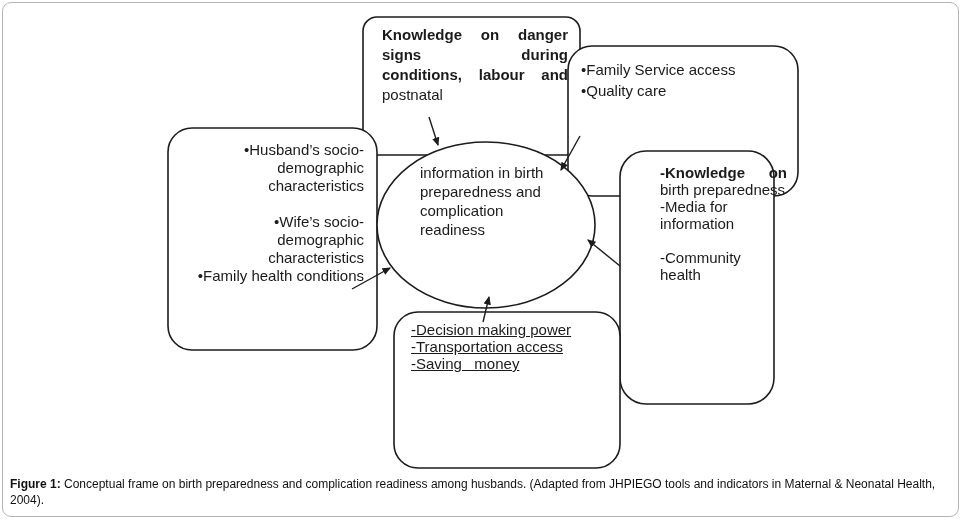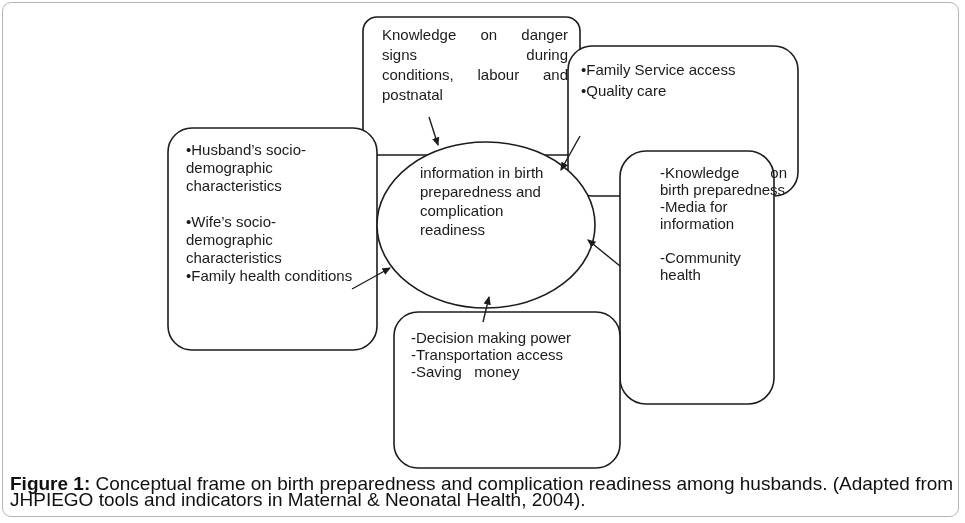--- a/index.html
+++ b/index.html
@@ -10,29 +10,29 @@
   .card{
     position:absolute;left:2px;top:2px;width:955px;height:513px;
     border:1.5px solid #b5b5b5;border-radius:9px;background:#ffffff;
   }
   .diagram{position:absolute;left:0;top:0;width:965px;height:472px;}
   .diagram svg{position:absolute;left:0;top:0;}
   .box-text{position:absolute;font-size:15px;letter-spacing:0;}
   .t-top   {left:382px;top:25px; width:186px;line-height:20px;}
   .t-tr    {left:581px;top:59px; width:206px;line-height:21px;}
   .t-right {left:660px;top:164px;width:127px;line-height:17px;}
-  .t-left  {left:186px;top:141px;width:178px;line-height:18px;}
-  .t-bottom{left:411px;top:329px;width:204px;line-height:17px;}
+  .t-left  {left:186px;top:141px;width:178px;line-height:18px;text-align:right;}
+  .t-bottom{left:411px;top:321px;width:204px;line-height:17px;text-decoration:underline;}
   .t-center{left:420px;top:163px;width:152px;line-height:19px;}
   .ln{white-space:pre;}
-  .ln.j{white-space:normal;text-align:justify;text-align-last:justify;}
+  .ln.j{white-space:normal;text-align:justify;text-align-last:justify;font-weight:bold;}
   .ln:empty::before{content:"\00a0";}
   .caption{
     position:absolute;left:10px;top:476px;width:944px;
-    font-size:19px;line-height:16px;color:#111111;
+    font-size:12px;line-height:16px;color:#111111;
   }
   .caption .cap-label{font-weight:bold;}
 </style>
 </head>
 <body>
 
 <div class="card"></div>
 
 <div class="diagram">
   <svg width="965" height="472" viewBox="0 0 965 472">

